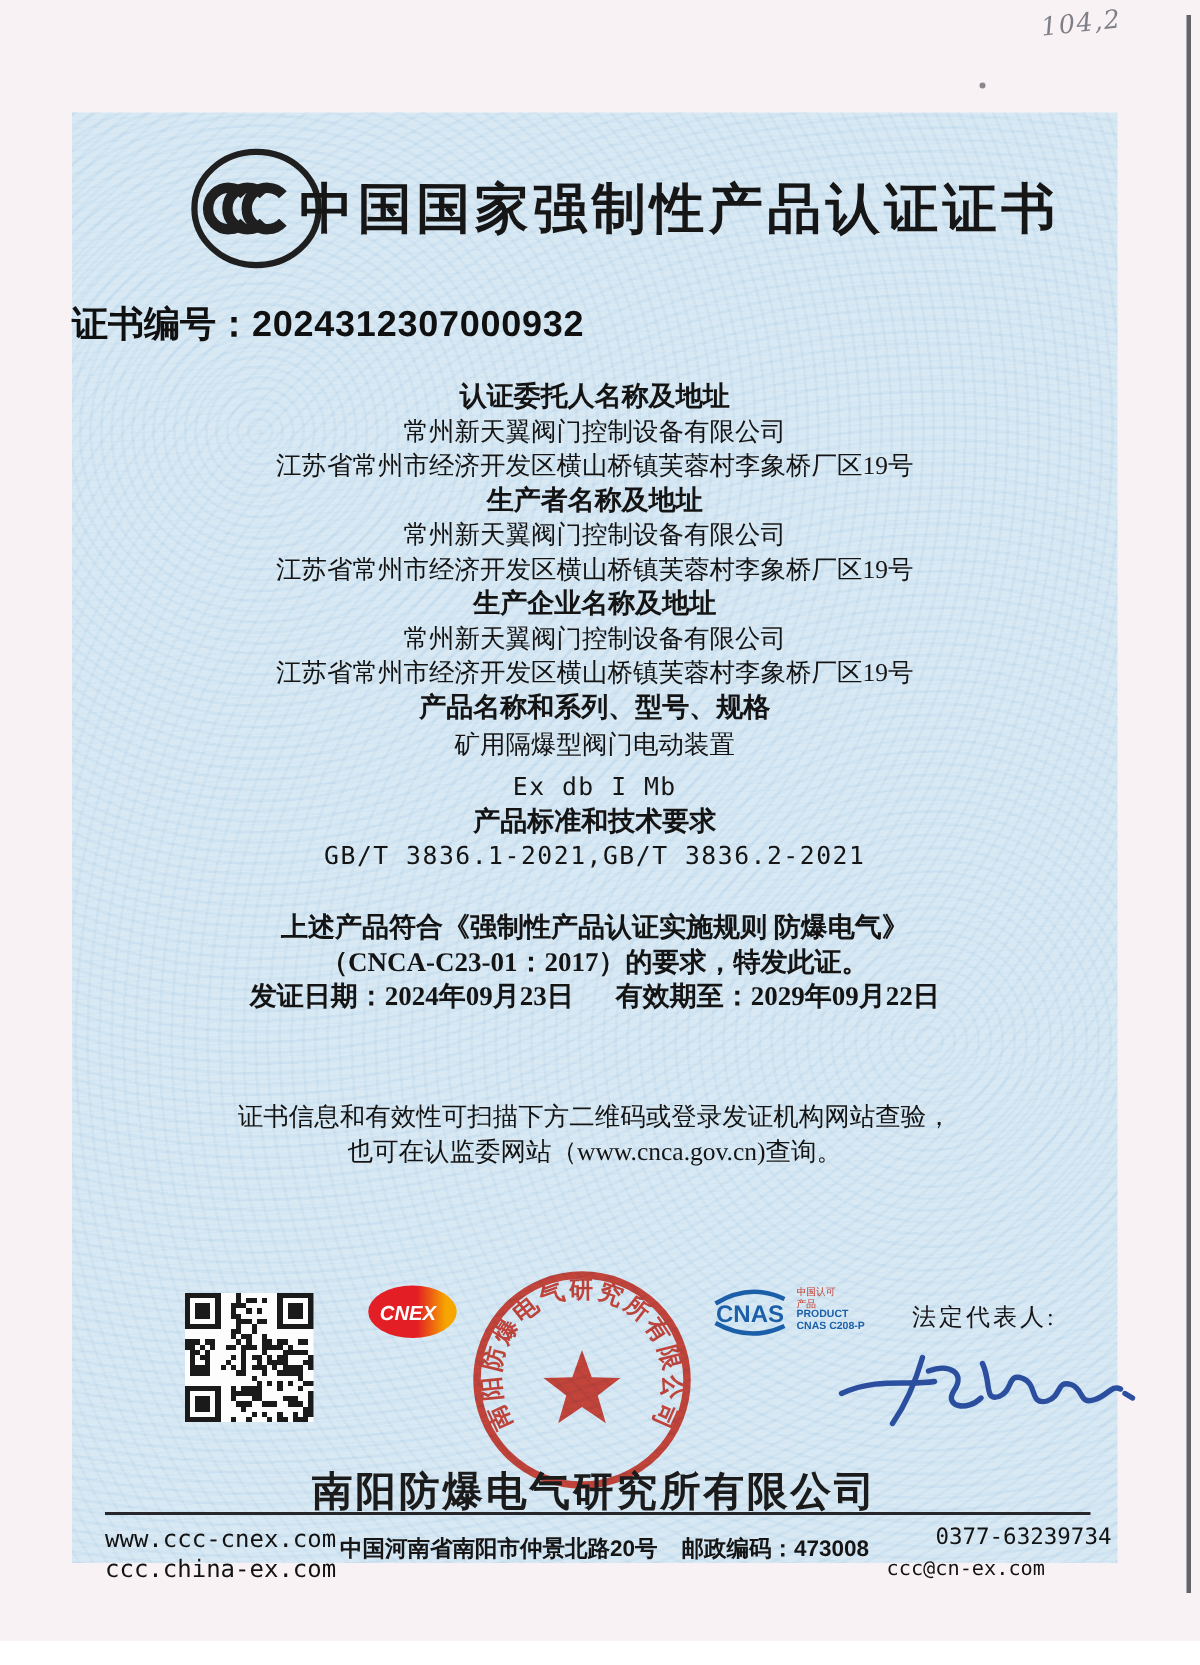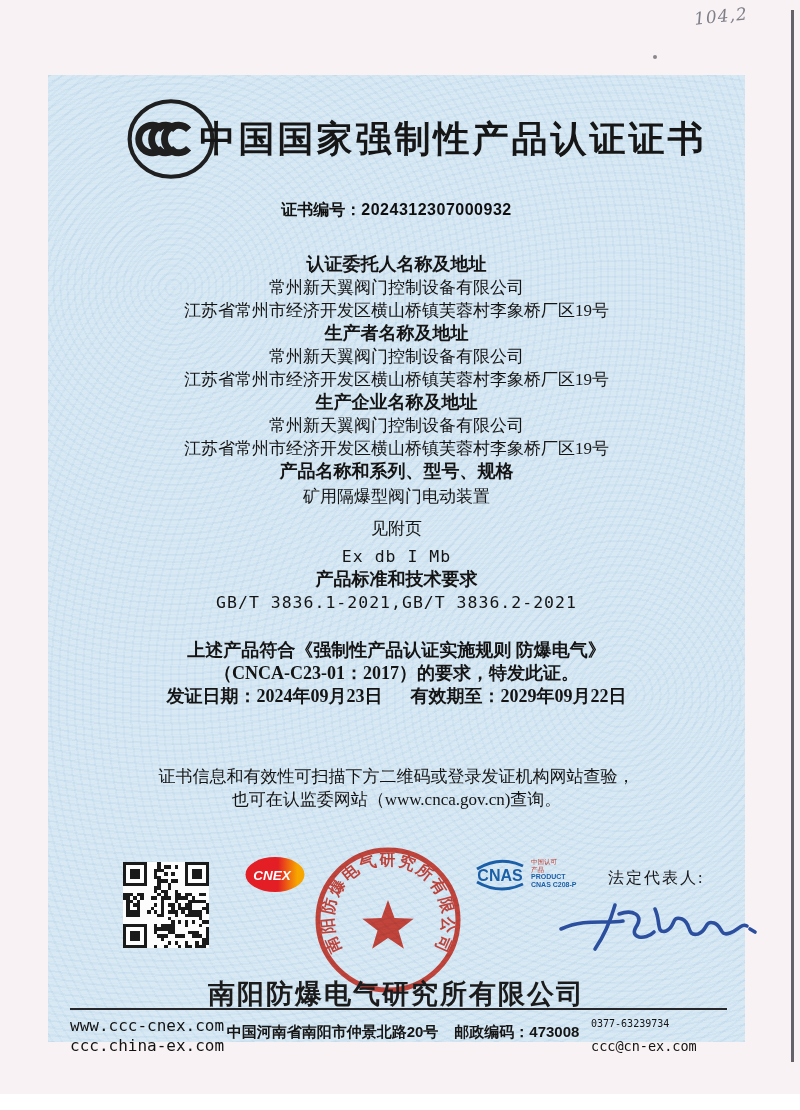--- a/index.html
+++ b/index.html
@@ -26,22 +26,22 @@
       repeating-linear-gradient(177deg, rgba(140,185,220,.07) 0 1px, rgba(140,185,220,0) 1px 5px);
     color:#181818;
   }
   .ccc { position:absolute; left:77px; top:21px; width:92px; height:86px; }
   .title {
     position:absolute; left:140px; top:40px; width:530px; text-align:center;
     font-size:36px; font-weight:bold; letter-spacing:3px; color:#161616;
     font-family:"Liberation Sans", sans-serif;
   }
   .certno {
-    position:absolute; left:0; top:125px; width:100%; text-align:center;
-    font-size:16px; font-weight:bold; color:#101010;
+    position:absolute; left:0; top:125px; width:100%; 
+    font-size:24px; font-weight:bold; color:#101010;
   }
   .certno .lab { font-family:"Liberation Serif", serif; }
   .certno .num { font-family:"Liberation Sans", sans-serif; letter-spacing:.5px; }
   .content {
     position:absolute; left:0; top:178px; width:100%; text-align:center;
     font-family:"Liberation Serif", serif; font-size:17px; line-height:23px; color:#141414;
   }
   .content .h { font-weight:bold; font-size:18px; }
   .content .mono { font-family:"DejaVu Sans Mono", monospace; font-size:16.5px; letter-spacing:1px; }
   .mt2{margin-top:2px;} .mt7{margin-top:5px;} .mt9{margin-top:9px;}
@@ -75,21 +75,21 @@
   }
   .f-center {
     position:absolute; left:160px; top:10px; width:390px; text-align:center;
     font-size:15px; font-weight:bold; color:#151515;
   }
   .f-center span { margin:0 8px; }
   .f-right {
     position:absolute; right:4px; top:0; width:150px; text-align:left;
     font-family:"DejaVu Sans Mono", monospace; font-size:13.5px; line-height:22px; color:#121212;
   }
-  .f-right .tel { font-size:10px; }
+  .f-right .tel { font-size:15px;text-align:right; }
 </style>
 </head>
 <body>
 
 <div class="canvas">
 
   <div class="note">104,2</div>
   <div class="scan-edge"></div>
   <div class="speck"></div>
 
@@ -113,21 +113,20 @@
       <div>常州新天翼阀门控制设备有限公司</div>
       <div>江苏省常州市经济开发区横山桥镇芙蓉村李象桥厂区19号</div>
       <div class="h">生产者名称及地址</div>
       <div>常州新天翼阀门控制设备有限公司</div>
       <div>江苏省常州市经济开发区横山桥镇芙蓉村李象桥厂区19号</div>
       <div class="h">生产企业名称及地址</div>
       <div>常州新天翼阀门控制设备有限公司</div>
       <div>江苏省常州市经济开发区横山桥镇芙蓉村李象桥厂区19号</div>
       <div class="h">产品名称和系列、型号、规格</div>
       <div class="mt2">矿用隔爆型阀门电动装置</div>
-      <div class="mt9">见附页</div>
       <div class="mono mt7">Ex db I Mb</div>
       <div class="h">产品标准和技术要求</div>
       <div class="mono">GB/T 3836.1-2021,GB/T 3836.2-2021</div>
       <div class="h mt25">上述产品符合《强制性产品认证实施规则 防爆电气》</div>
       <div class="h">（CNCA-C23-01：2017）的要求，特发此证。</div>
       <div class="h dates">
         <span>发证日期：2024年09月23日</span><span>有效期至：2029年09月22日</span>
       </div>
       <div class="mt57">证书信息和有效性可扫描下方二维码或登录发证机构网站查验，</div>
       <div>也可在认监委网站（www.cnca.gov.cn)查询。</div>

